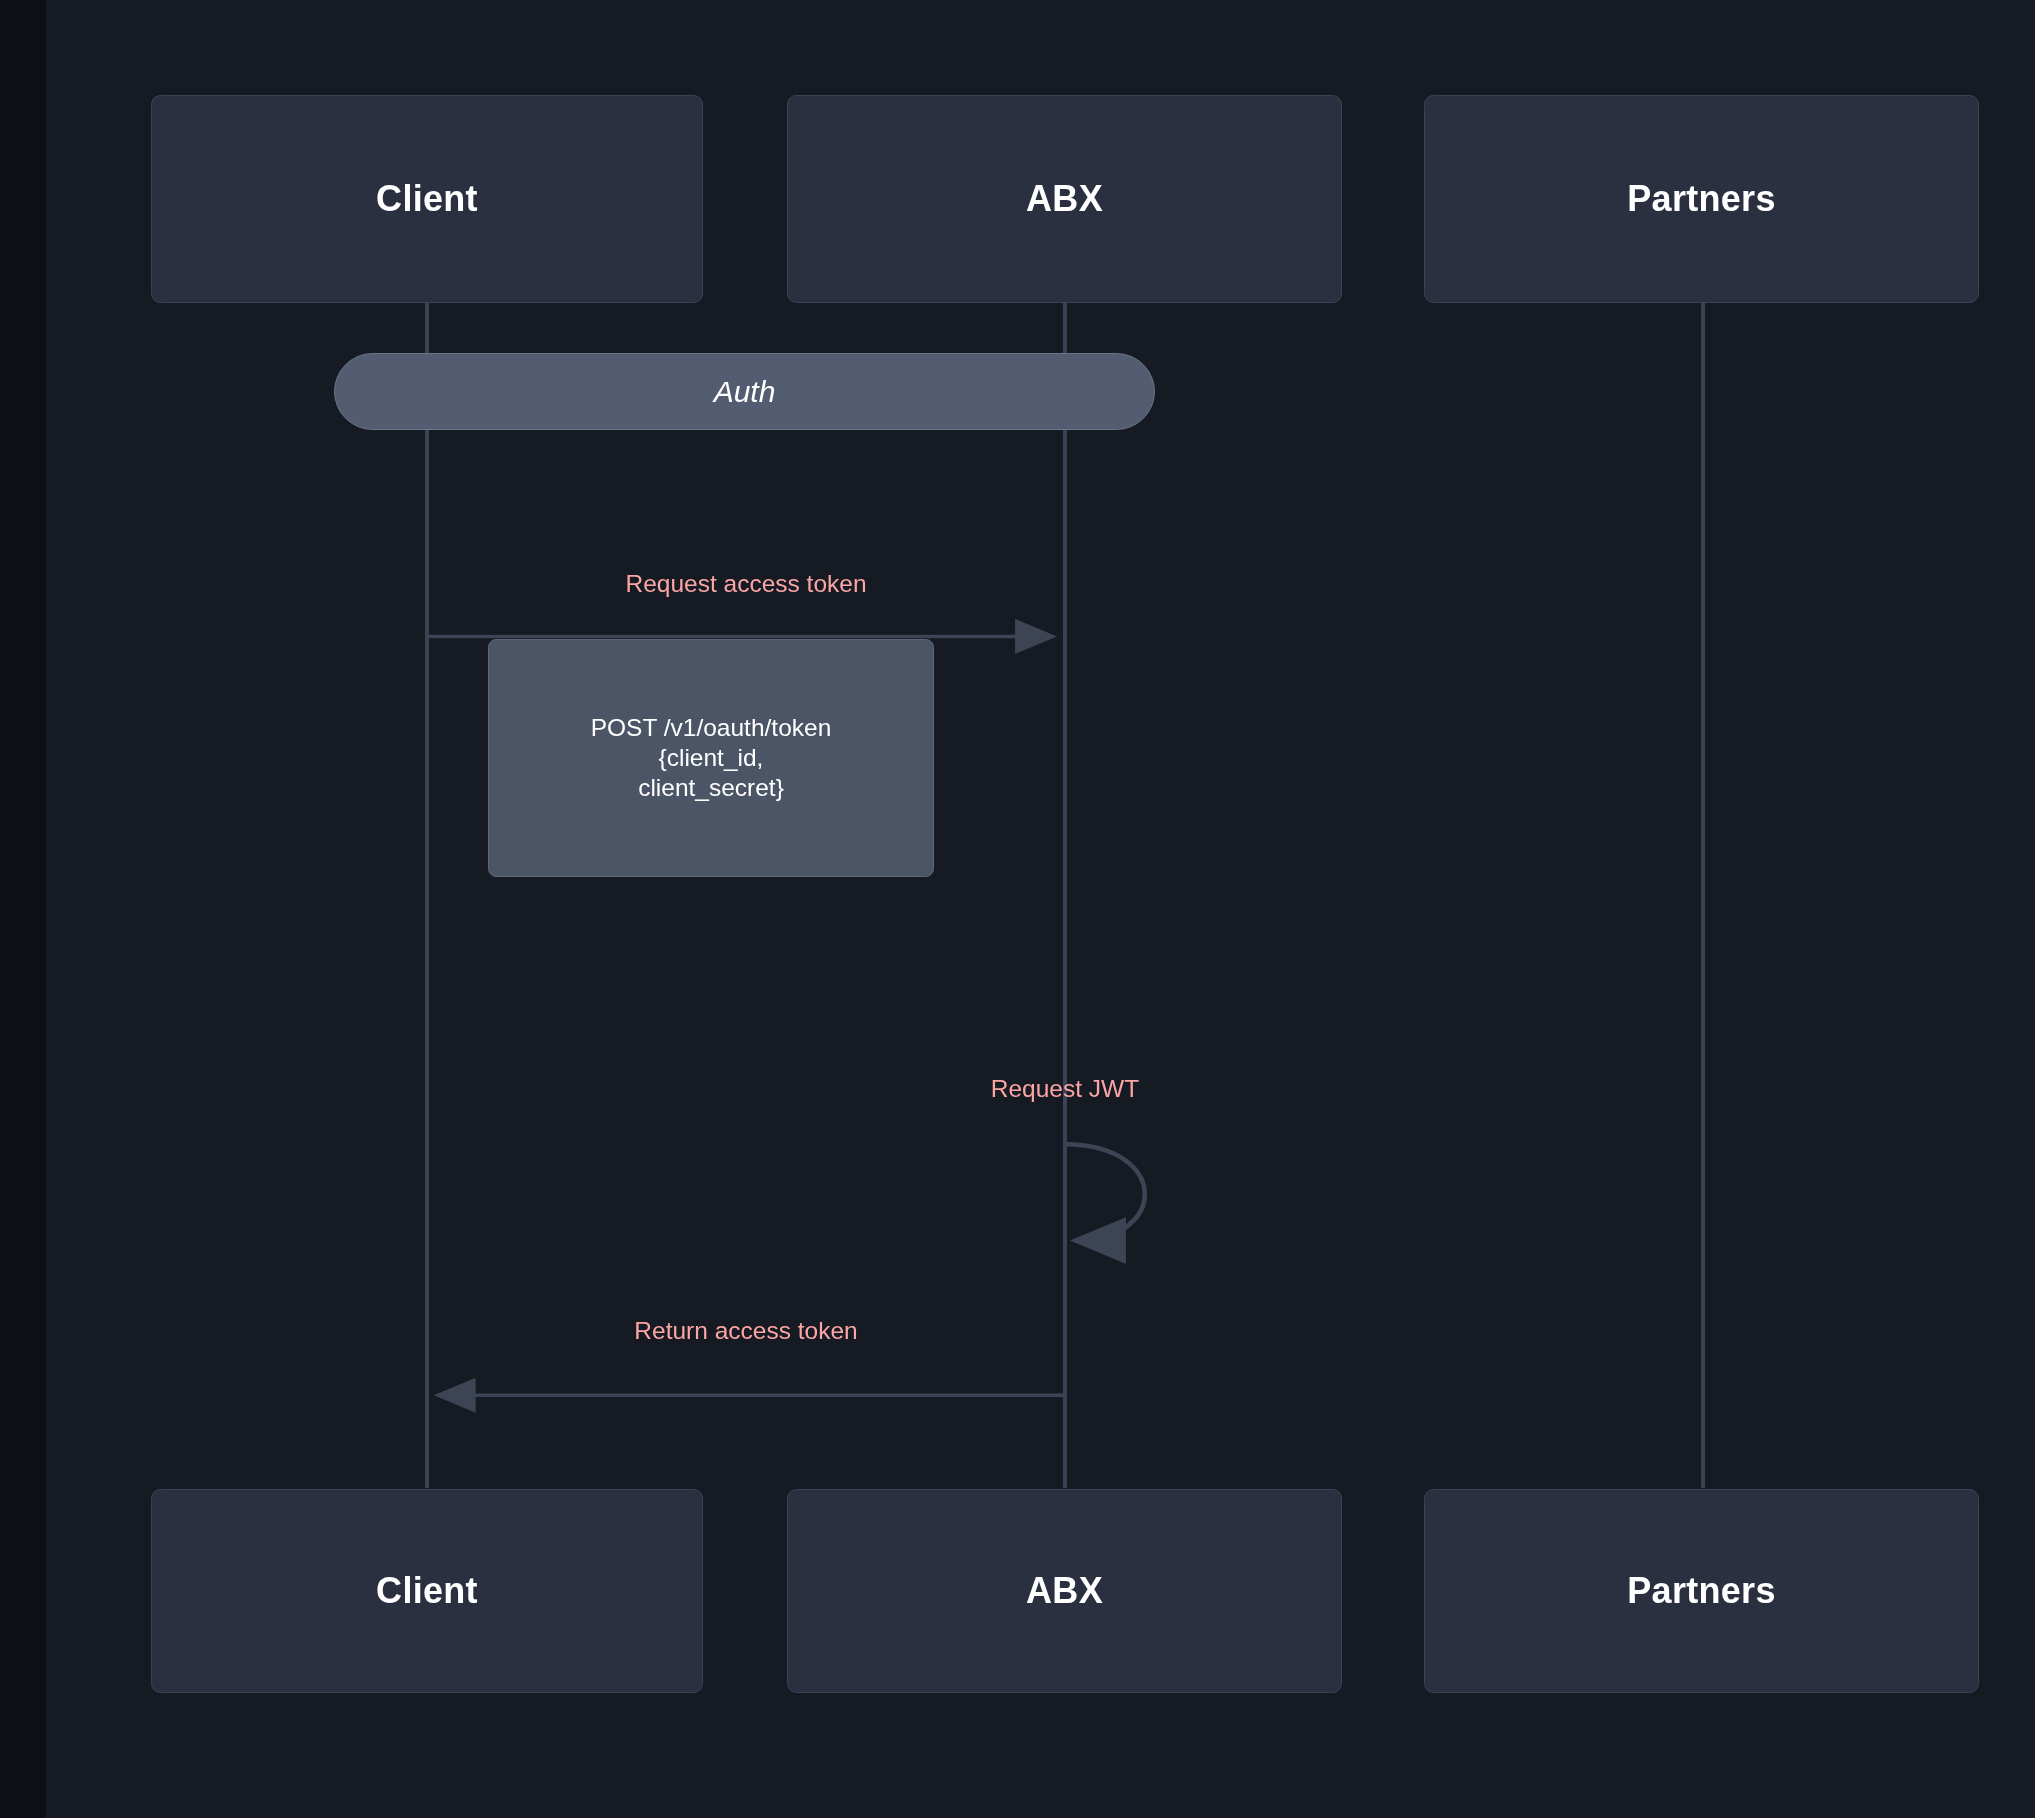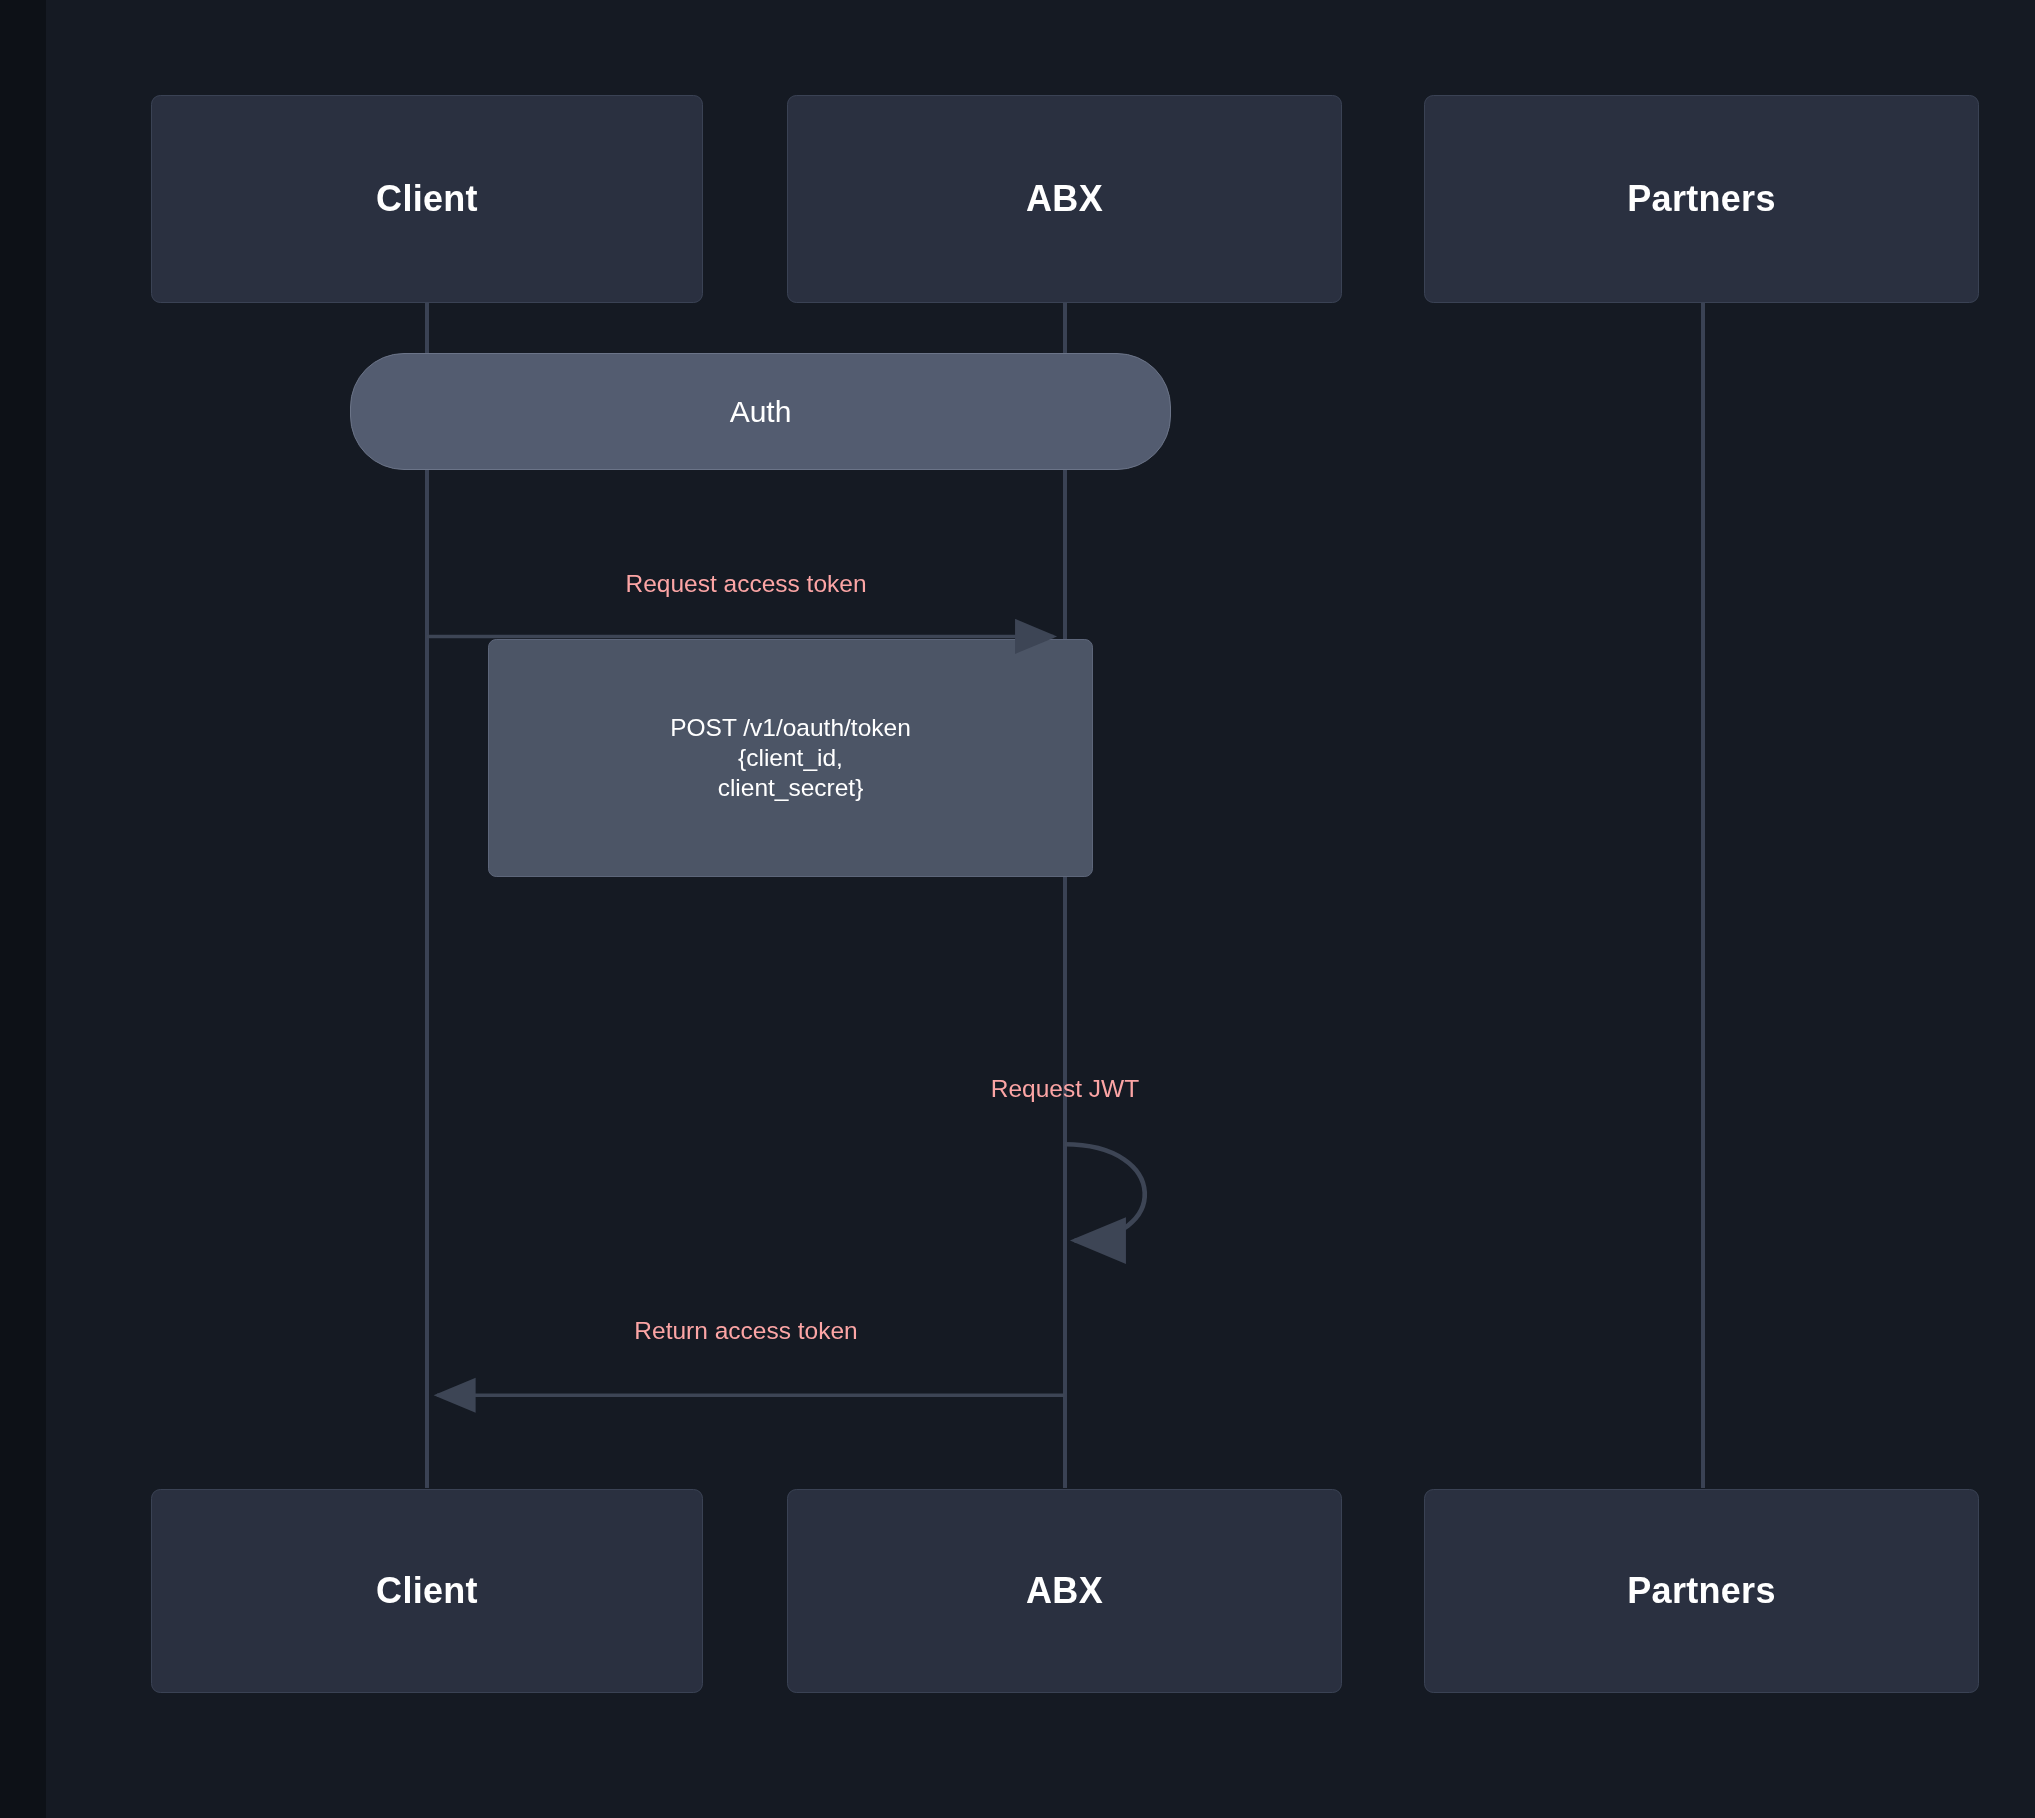--- a/index.html
+++ b/index.html
@@ -119,27 +119,27 @@
   </div>
 
   <div class="participant-box" style="left:741px; top:95px; width:555px; height:208px;">
     <span class="participant-label">ABX</span>
   </div>
 
   <div class="participant-box" style="left:1378px; top:95px; width:555px; height:208px;">
     <span class="participant-label">Partners</span>
   </div>
 
-  <div class="auth-pill" style="left:304px; top:353px; width:821px; height:117px;">
+  <div class="auth-pill" style="left:288px; top:353px; width:821px; height:77px;font-style:italic;">
     <span class="auth-pill-label">Auth</span>
   </div>
 
   <div class="msg-label" style="left:408px; top:572px; width:584px;">Request access token</div>
 
-  <div class="note-box" style="left:442px; top:639px; width:605px; height:238px;">
+  <div class="note-box" style="left:442px; top:639px; width:446px; height:238px;">
     <span class="note-text">POST /v1/oauth/token
 {client_id,
 client_secret}</span>
   </div>
 
   <div class="msg-label" style="left:727px; top:1077px; width:584px;">Request JWT</div>
 
   <div class="msg-label" style="left:408px; top:1319px; width:584px;">Return access token</div>
 
   <svg id="arrow-layer" viewBox="0 0 3486 3114" width="2035" height="1818">

